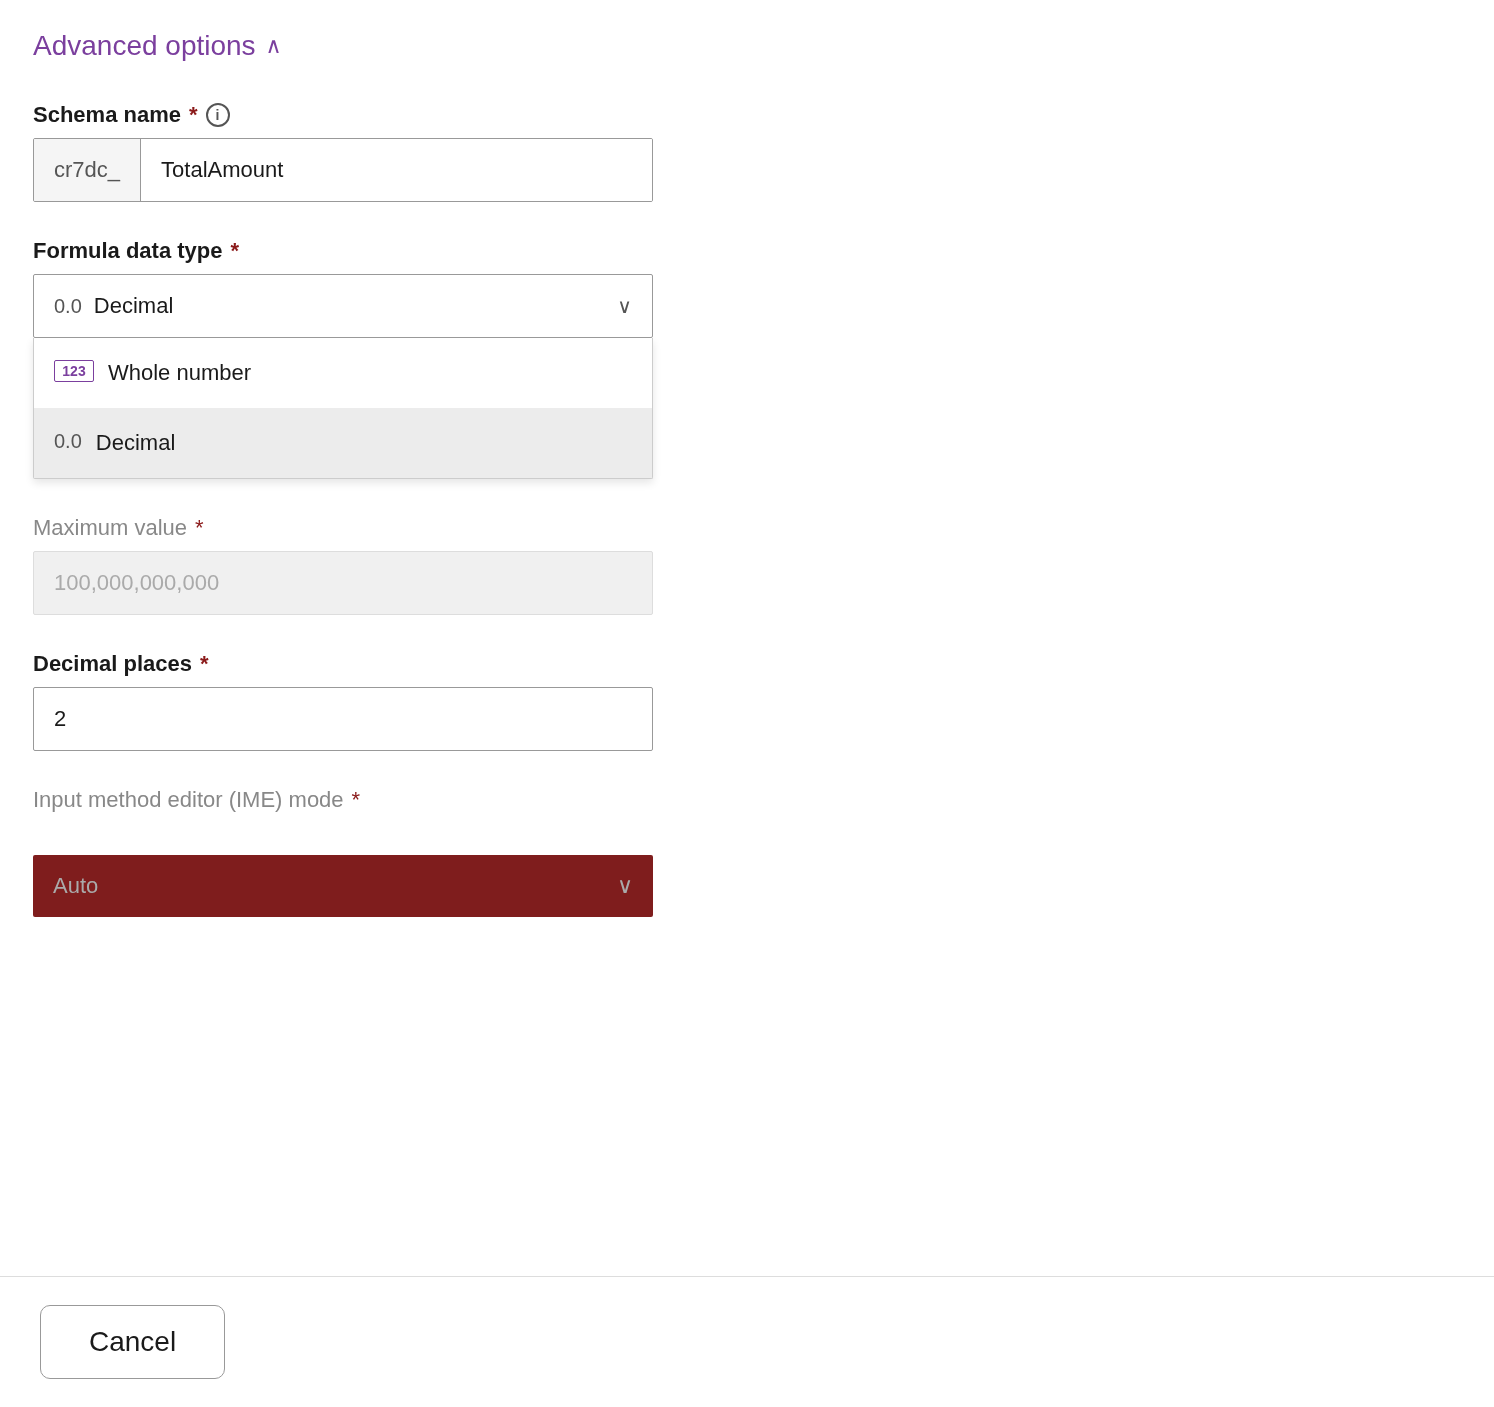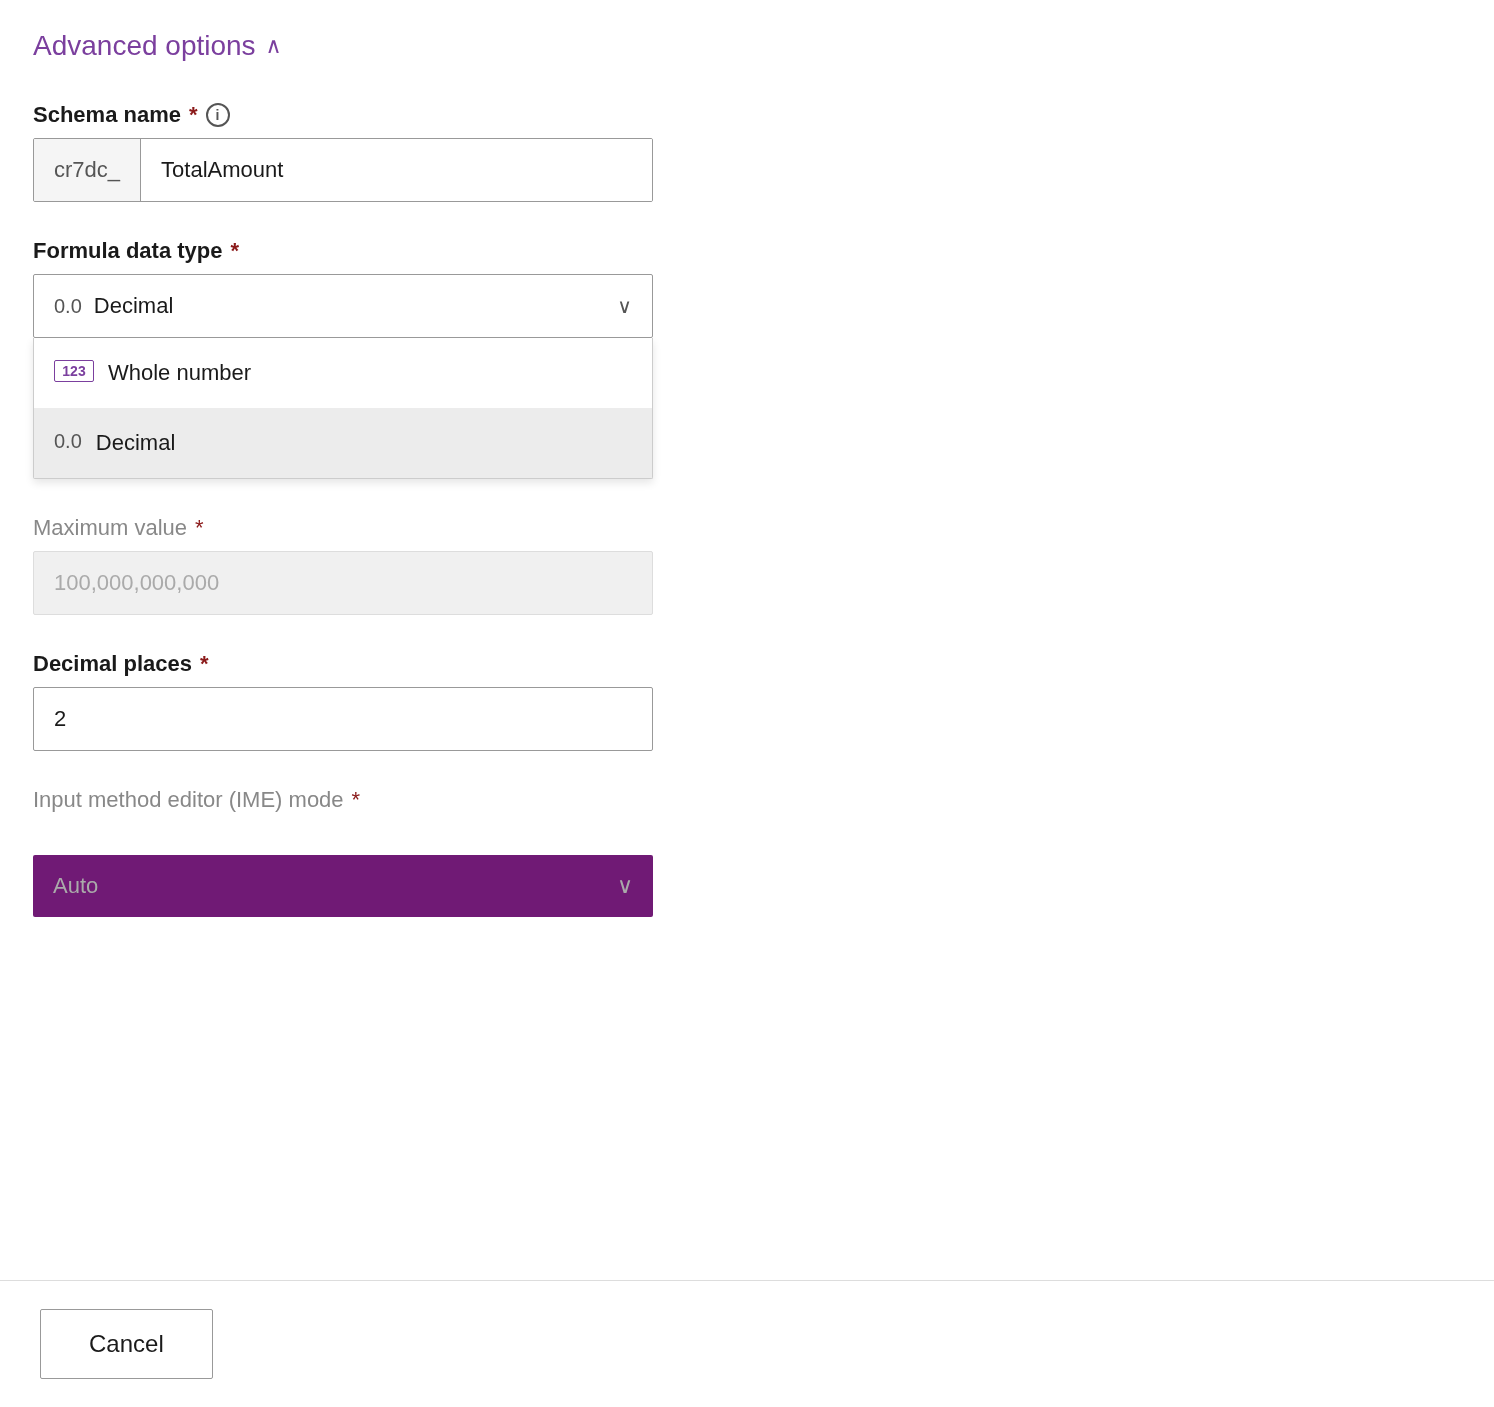--- a/index.html
+++ b/index.html
@@ -170,21 +170,21 @@
       color: #aaa;
       border-color: #ddd;
     }
     .input-field::placeholder {
       color: #aaa;
     }
     .ime-dropdown {
       display: flex;
       align-items: center;
       justify-content: space-between;
-      background: #701a75;
+      background: #7f1d1d;
       border: none;
       border-radius: 2px;
       padding: 18px 20px;
       font-size: 22px;
       color: #aaa;
       cursor: pointer;
       margin-top: 42px;
     }
     .footer {
       border-top: 1.5px solid #ddd;
@@ -200,23 +200,23 @@
       border-radius: 2px;
       padding: 20px 48px;
       font-size: 24px;
       font-weight: 600;
       cursor: pointer;
     }
     .cancel-button {
       background: #fff;
       color: #1a1a1a;
       border: 1.5px solid #999;
-      border-radius: 2px;
+      border-radius: 10px;
       padding: 20px 48px;
-      font-size: 24px;
+      font-size: 28px;
       font-weight: 400;
       cursor: pointer;
     }
   </style>
 </head>
 <body>
 
 <div class="main-content">
 
   <div class="advanced-options-toggle">

